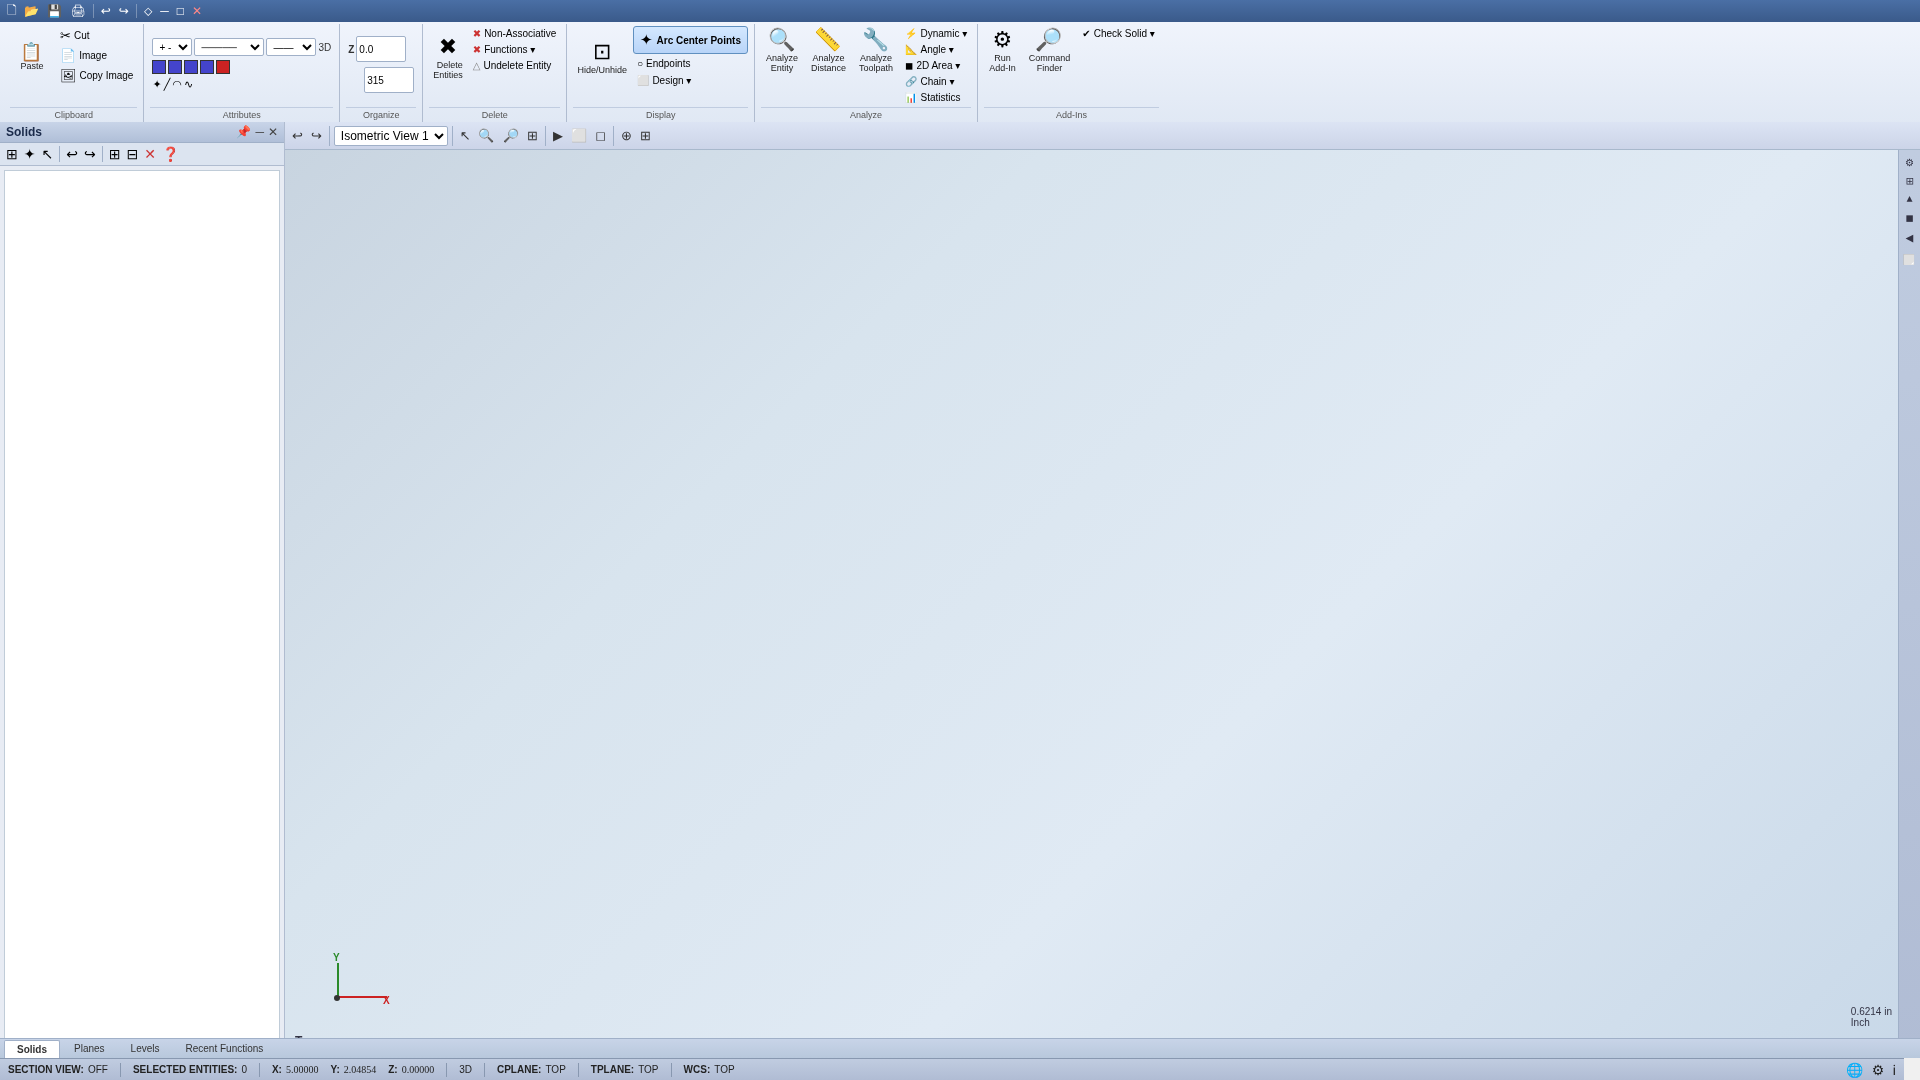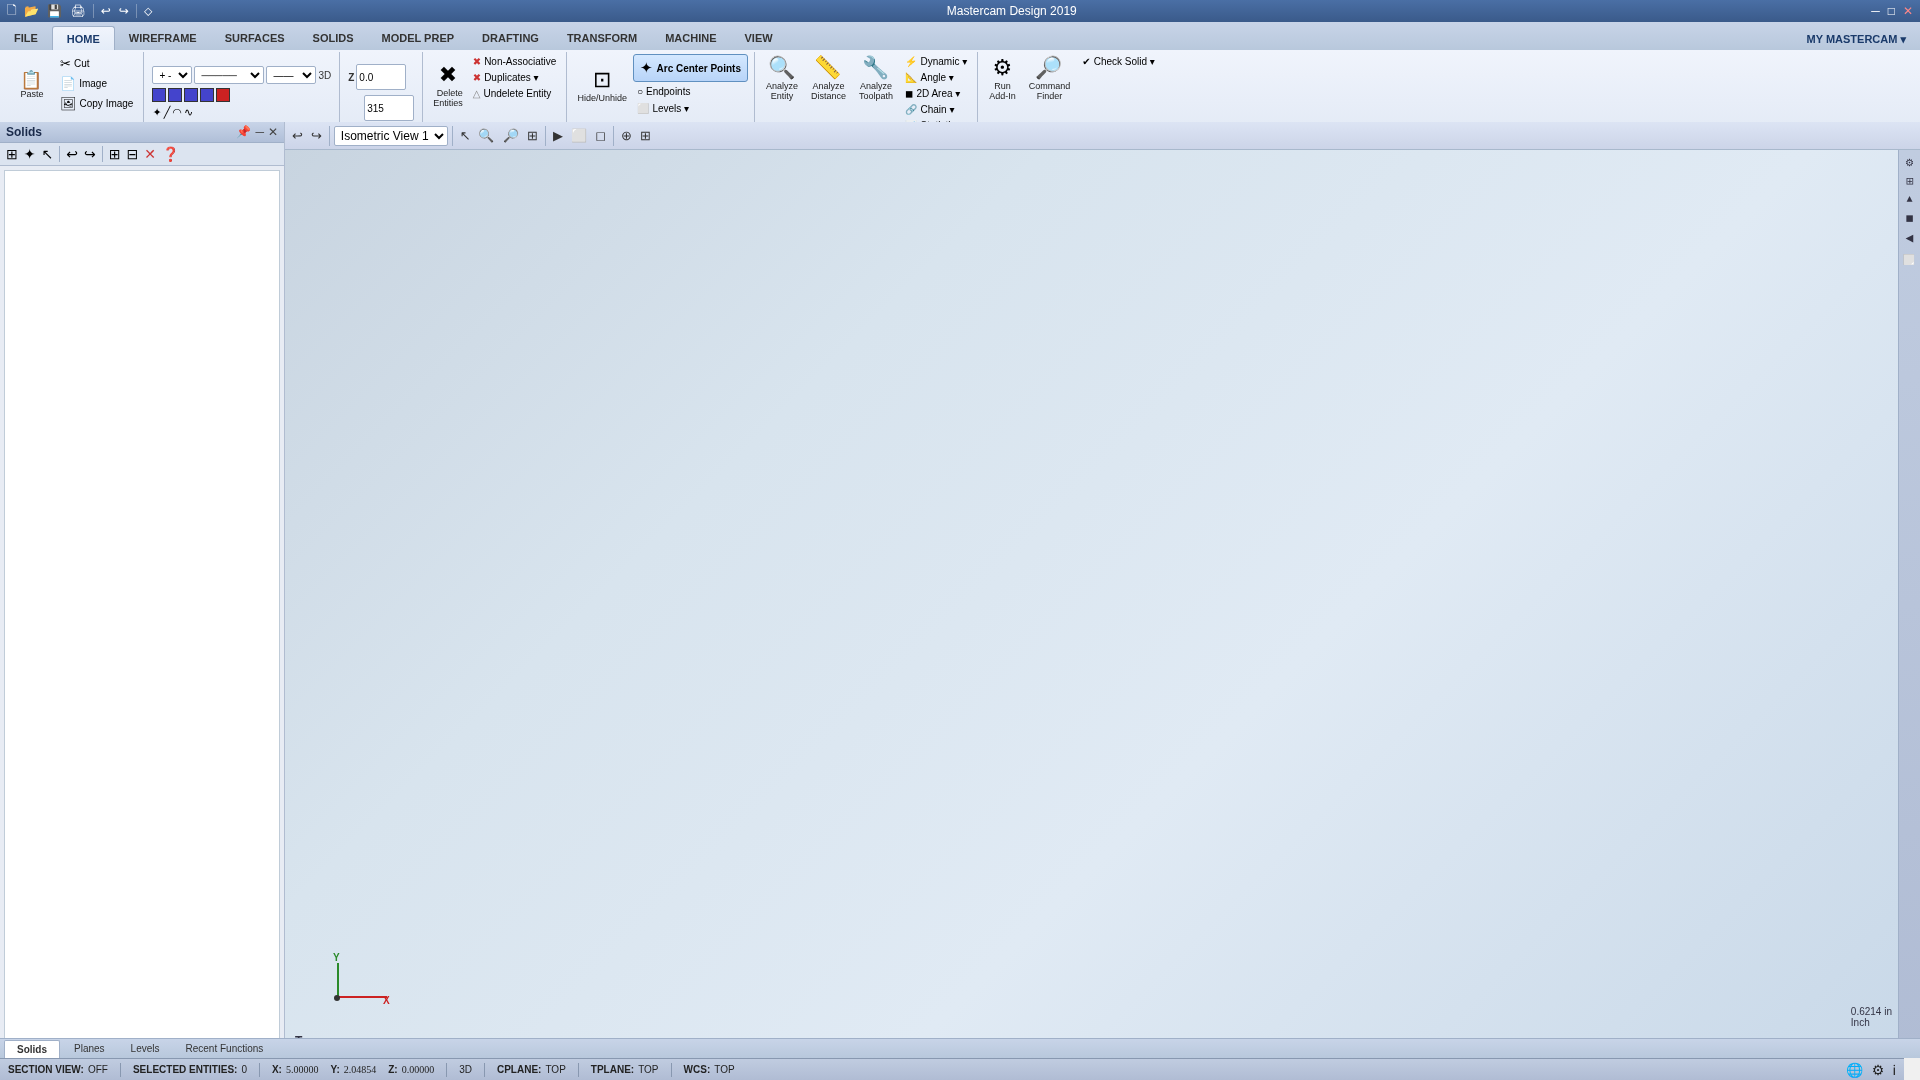--- a/index.html
+++ b/index.html
@@ -322,41 +322,27 @@
 <div id="qat">
   <div class="qat-btn">🗋</div>
   <div class="qat-btn">📂</div>
   <div class="qat-btn">💾</div>
   <div class="qat-btn">🖨</div>
   <div class="qat-sep"></div>
   <div class="qat-btn">↩</div>
   <div class="qat-btn">↪</div>
   <div class="qat-sep"></div>
   <div class="qat-btn">⬦</div>
-  <div style="flex:1; text-align:center; font-size:12px; color:white; font-weight:400;">Mastercam Design 2019</div>
   <div class="qat-btn">─</div>
   <div class="qat-btn">□</div>
   <div class="qat-btn" style="color:#ff8888;">✕</div>
 </div>
 
 <div id="ribbon" style="position:absolute;top:22px;left:0;right:0;">
 
-  <div id="tab-bar">
-    <div class="ribbon-tab">FILE</div>
-    <div class="ribbon-tab active">HOME</div>
-    <div class="ribbon-tab">WIREFRAME</div>
-    <div class="ribbon-tab">SURFACES</div>
-    <div class="ribbon-tab">SOLIDS</div>
-    <div class="ribbon-tab">MODEL PREP</div>
-    <div class="ribbon-tab">DRAFTING</div>
-    <div class="ribbon-tab">TRANSFORM</div>
-    <div class="ribbon-tab">MACHINE</div>
-    <div class="ribbon-tab">VIEW</div>
-    <div id="my-mastercam">MY MASTERCAM ▾</div>
-  </div>
 
   <div id="ribbon-content">
 
     <div class="ribbon-group">
       <div class="ribbon-group-content" style="flex-direction:row; align-items:flex-start;">
         <div class="ribbon-btn" style="min-width:44px; height:62px; justify-content:center;">
           <div class="ribbon-btn-icon">📋</div>
           <div class="ribbon-btn-label">Paste</div>
         </div>
         <div class="small-btns-col">
@@ -431,21 +417,21 @@
           <div style="font-size:22px;">✖</div>
           <div class="ribbon-btn-label">Delete<br>Entities</div>
         </div>
         <div class="small-btns-col">
           <div class="ribbon-btn-small">
             <span style="color:#cc3333;">✖</span>
             <span>Non-Associative</span>
           </div>
           <div class="ribbon-btn-small">
             <span style="color:#cc3333;">✖</span>
-            <span>Duplicates ▾</span>
+            <span>Functions ▾</span>
           </div>
           <div class="ribbon-btn-small">
             <span style="color:#888;">△</span>
             <span>Undelete Entity</span>
           </div>
         </div>
       </div>
       <div class="ribbon-group-label">Delete</div>
     </div>
 
@@ -459,21 +445,21 @@
           <div class="ribbon-btn" style="background:linear-gradient(to bottom,#d4e8ff,#b8d4f8);border:1px solid #6090c0; flex-direction:row; gap:4px; padding:4px 6px;">
             <span style="font-size:15px;">✦</span>
             <span style="font-size:10px; font-weight:bold;">Arc Center Points</span>
           </div>
           <div class="ribbon-btn-small">
             <span>○</span>
             <span>Endpoints</span>
           </div>
           <div class="ribbon-btn-small">
             <span>⬜</span>
-            <span>Levels ▾</span>
+            <span>Design ▾</span>
           </div>
         </div>
       </div>
       <div class="ribbon-group-label">Display</div>
     </div>
 
     <div class="ribbon-group">
       <div class="ribbon-group-content" style="flex-direction:row; align-items:flex-start; gap:3px;">
         <div class="analyze-btn">
           <div class="analyze-icon">🔍</div>

